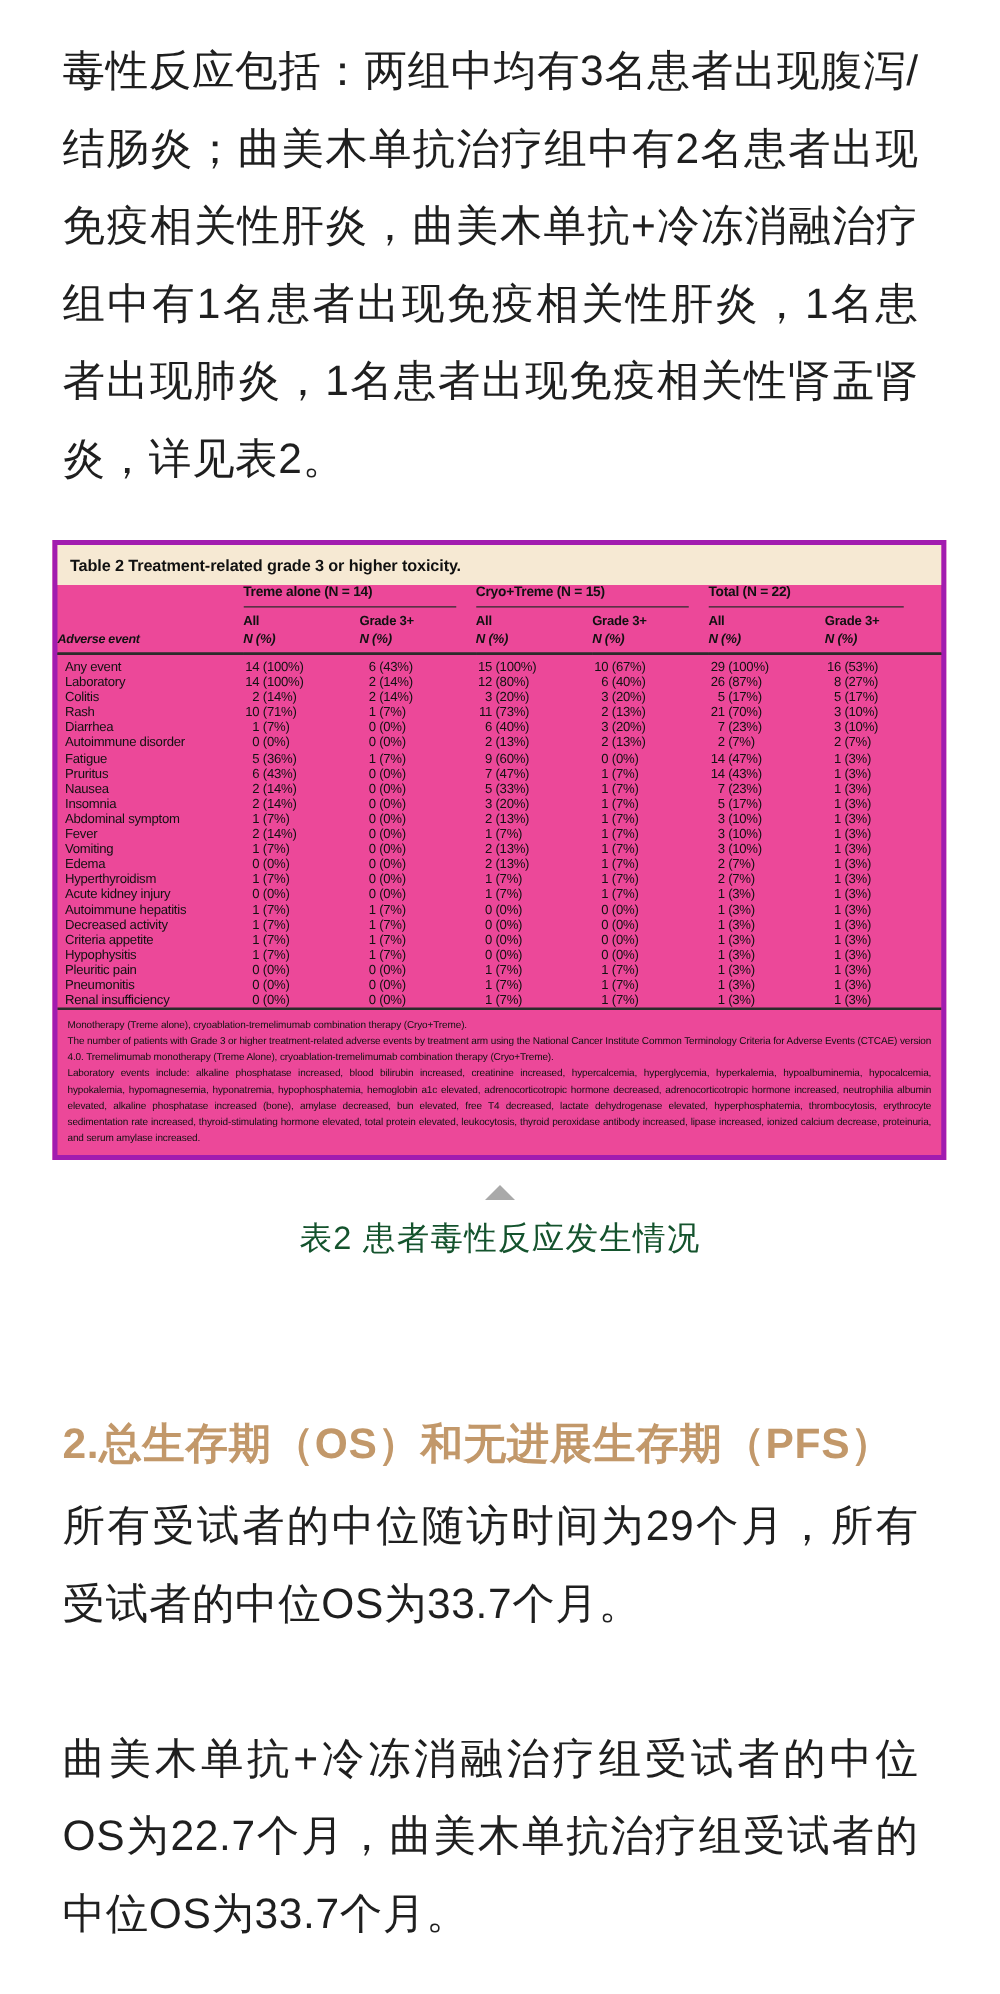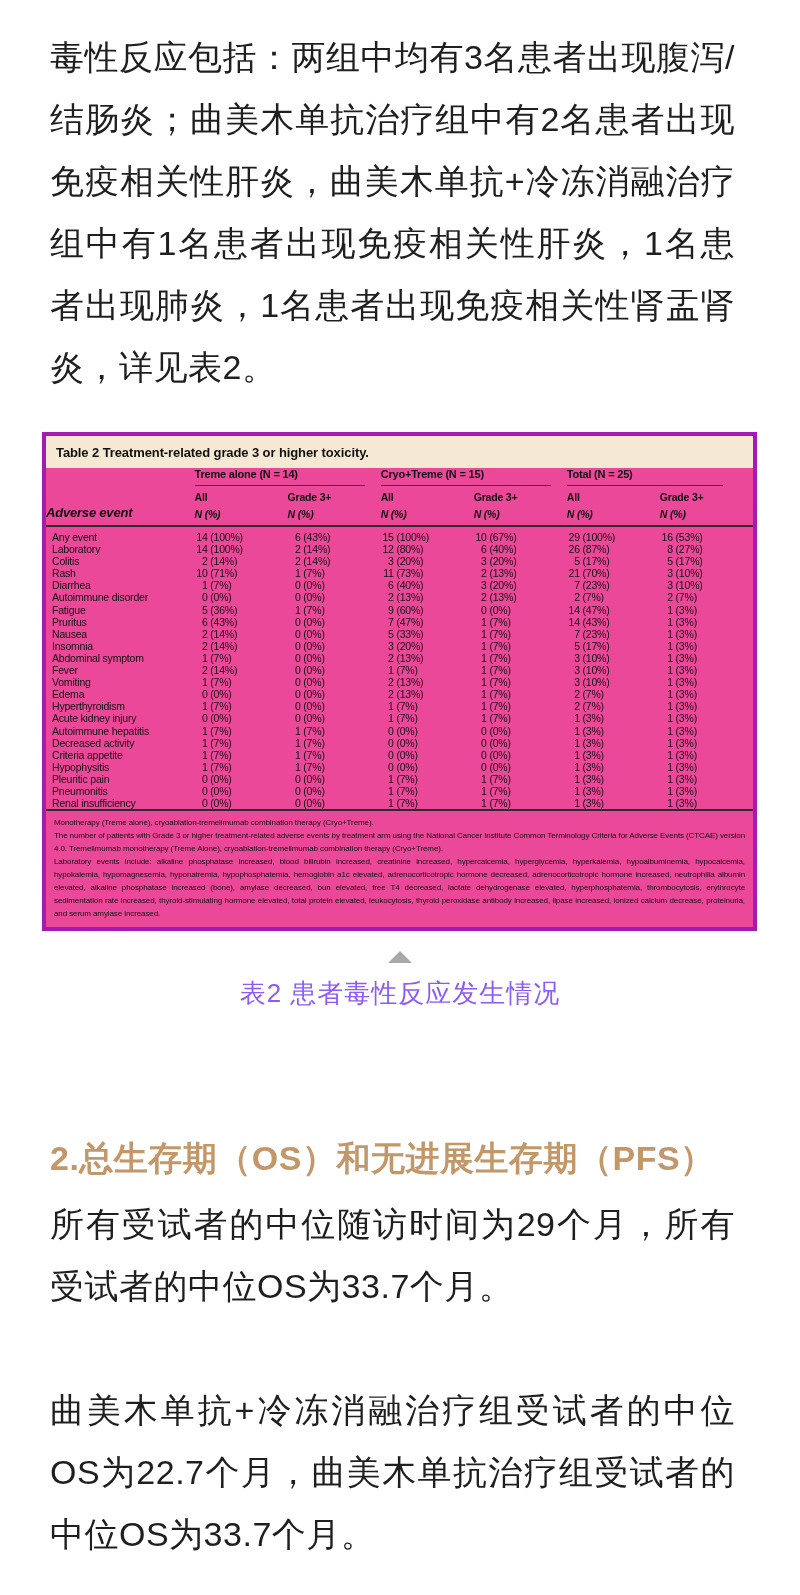--- a/index.html
+++ b/index.html
@@ -50,21 +50,21 @@
   thead th.group { padding-top:0; font-size:11px; }
   thead .group-inner {
     font-weight:bold;
     border-bottom:1.5px solid #2b2b2b;
     padding-bottom:5px;
     margin-right:16px;
   }
   thead th.group:last-child .group-inner { margin-right:30px; }
   thead tr.subhead th { font-weight:bold; padding:5px 0 1px 0; font-size:10.5px; }
   thead tr.unitrow th { font-weight:bold; font-style:italic; padding:1px 0 5px 0; border-bottom:2px solid #2b2b2b; }
-  thead th.adverse { font-style:normal; font-weight:bold; padding-left:6px; font-size:13px; }
+  thead th.adverse { font-style:normal; font-weight:bold; padding-left:6px; font-size:10px; }
   tbody td { padding:1px 0 0 0; line-height:12.1px; }
   tbody td.rowlabel { padding-left:6px; }
   tbody tr:first-child td { padding-top:4px; }
   td .num { display:inline-block; min-width:13px; text-align:right; }
   .footnotes {
     border-top:2px solid #2b2b2b;
     padding:5px 8px 7px 8px;
     font-size:8px;
     line-height:13px;
     letter-spacing:-0.1px;
@@ -79,21 +79,21 @@
     width:0; height:0;
     margin:20px auto 0 auto;
     border-left:12px solid transparent;
     border-right:12px solid transparent;
     border-bottom:12px solid #a9a9a9;
   }
   .caption-text {
     margin-top:13px;
     font-size:26px;
     letter-spacing:1px;
-    color:#8b5cf6;
+    color:#14532d;
   }
 
   
   .section-heading {
     margin:97px 0 0 0;
     font-size:34px;
     line-height:48px;
     font-weight:bold;
     color:#c2986a;
     letter-spacing:0.5px;
@@ -124,21 +124,21 @@
       <thead>
         <tr>
           <th></th>
           <th class="group" colspan="2">
             <div class="group-inner">Treme alone (N = 14)</div>
           </th>
           <th class="group" colspan="2">
             <div class="group-inner">Cryo+Treme (N = 15)</div>
           </th>
           <th class="group" colspan="2">
-            <div class="group-inner">Total (N = 25)</div>
+            <div class="group-inner">Total (N = 22)</div>
           </th>
         </tr>
         <tr class="subhead">
           <th></th>
           <th>All</th>
           <th>Grade 3+</th>
           <th>All</th>
           <th>Grade 3+</th>
           <th>All</th>
           <th>Grade 3+</th>

